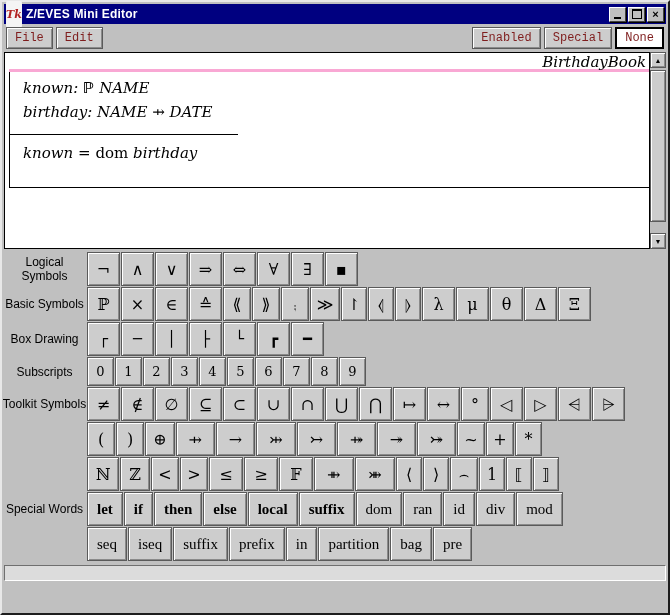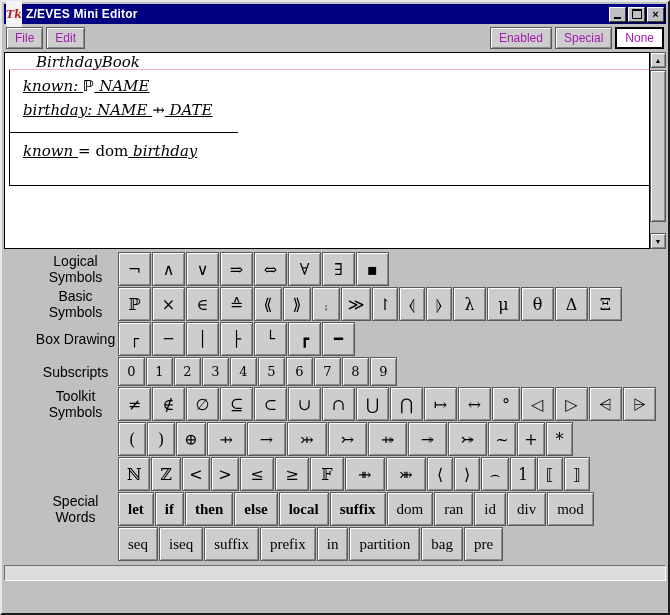--- a/index.html
+++ b/index.html
@@ -16,50 +16,50 @@
   .tb-btn{width:15px;height:13px;background:#c0c0c0;margin-left:2px;
     border:1px solid;border-color:#fff #404040 #404040 #fff;box-shadow:1px 1px 0 #000;
     display:flex;align-items:center;justify-content:center;cursor:default;position:relative;}
   .glyph-min{width:7px;height:2px;background:#000;margin-top:7px;}
   .glyph-max{width:8px;height:7px;border:1px solid #000;border-top:2px solid #000;}
   .glyph-close{font-size:11px;font-weight:bold;color:#000;line-height:11px;}
   
   .toolbar{display:flex;align-items:center;padding:3px 4px 3px 4px;height:22px;}
   .btn{background:#cdcdcd;border:1px solid #5a5a5a;
     box-shadow:inset 1px 1px 0 #ffffff, inset -1px -1px 0 #8a8a8a;
-    font-size:12px;color:#a21caf;padding:3px 8px;margin-right:3px;cursor:default;
-    font-family:Liberation Sans, sans-serif;}
+    font-size:12px;color:#7f1d1d;padding:3px 8px;margin-right:3px;cursor:default;
+    font-family:Liberation Mono, monospace;}
   .right-group{margin-left:auto;display:flex;}
   .mode-none{background:#ffffff;border:2px solid #000;box-shadow:none;padding:2px 8px;margin-right:0;}
   
   .editor-wrap{margin:0 2px;height:197px;display:flex;}
   .editor{flex:1;background:#fff;border:1px solid #000;position:relative;overflow:hidden;}
   .schema{margin-left:4px;font-family:"DejaVu Serif","DejaVu Sans",serif;font-size:15px;color:#000;}
-  .schema-top{height:16px;border-bottom:1px solid #f9a8d4;}
+  .schema-top{height:16px;border-bottom:3px solid #f9a8d4;text-align:right;}
   .schema-name{font-style:italic;margin-left:24px;padding:0 3px;}
   .schema-body{border-left:1px solid #000;padding:4px 0 22px 13px;}
   .zline{height:24px;line-height:24px;white-space:pre;}
-  .zi{font-style:italic;text-decoration:underline;}
+  .zi{font-style:italic;}
   .zr{font-style:normal;}
   .zp{font-style:normal;font-weight:bold;}
   .schema-divider{border-top:1px solid #000;width:228px;margin:10px 0 6px -13px;}
   .pred{margin-top:6px;}
   .schema-bottom{border-top:1px solid #000;height:0;}
   
   .scrollbar{width:16px;display:flex;flex-direction:column;background:#bdbdbd;}
   .sb-btn{height:16px;background:#cdcdcd;border:1px solid #5a5a5a;
     box-shadow:inset 1px 1px 0 #fff, inset -1px -1px 0 #8a8a8a;
     display:flex;align-items:center;justify-content:center;font-size:7px;color:#000;box-sizing:border-box;}
   .sb-track{flex:1;position:relative;}
   .sb-thumb{position:absolute;top:2px;left:0;right:0;height:152px;background:#cdcdcd;
     border:1px solid #5a5a5a;box-shadow:inset 1px 1px 0 #fff, inset -1px -1px 0 #8a8a8a;box-sizing:border-box;}
   
   .palette{padding-top:3px;}
   .prow{display:flex;align-items:center;margin-bottom:1px;}
-  .plabel{width:85px;text-align:center;font-size:14px;color:#000;flex:0 0 85px;padding-left:31px;}
+  .plabel{width:85px;text-align:center;font-size:12px;color:#000;flex:0 0 85px;}
   .pbtns{display:flex;align-items:center;}
   .pbtn{background:#cdcdcd;border:1px solid #5a5a5a;
     box-shadow:inset 1px 1px 0 #ffffff, inset -1px -1px 0 #8a8a8a;
     font-family:"DejaVu Serif","DejaVu Sans",serif;font-size:16px;color:#000;
     width:33px;height:34px;display:flex;align-items:center;justify-content:center;
     margin-right:1px;padding:0;box-sizing:border-box;cursor:default;}
   .prow.box .pbtn{font-family:"DejaVu Sans Mono",monospace;font-size:15px;}
   .prow.sub .pbtn{width:27px;height:29px;font-size:13px;}
   .prow.words .pbtn{width:auto;padding:0 9px;height:34px;font-size:15px;font-family:Liberation Serif, serif;}
   .pbtn.bold{font-weight:bold;}

